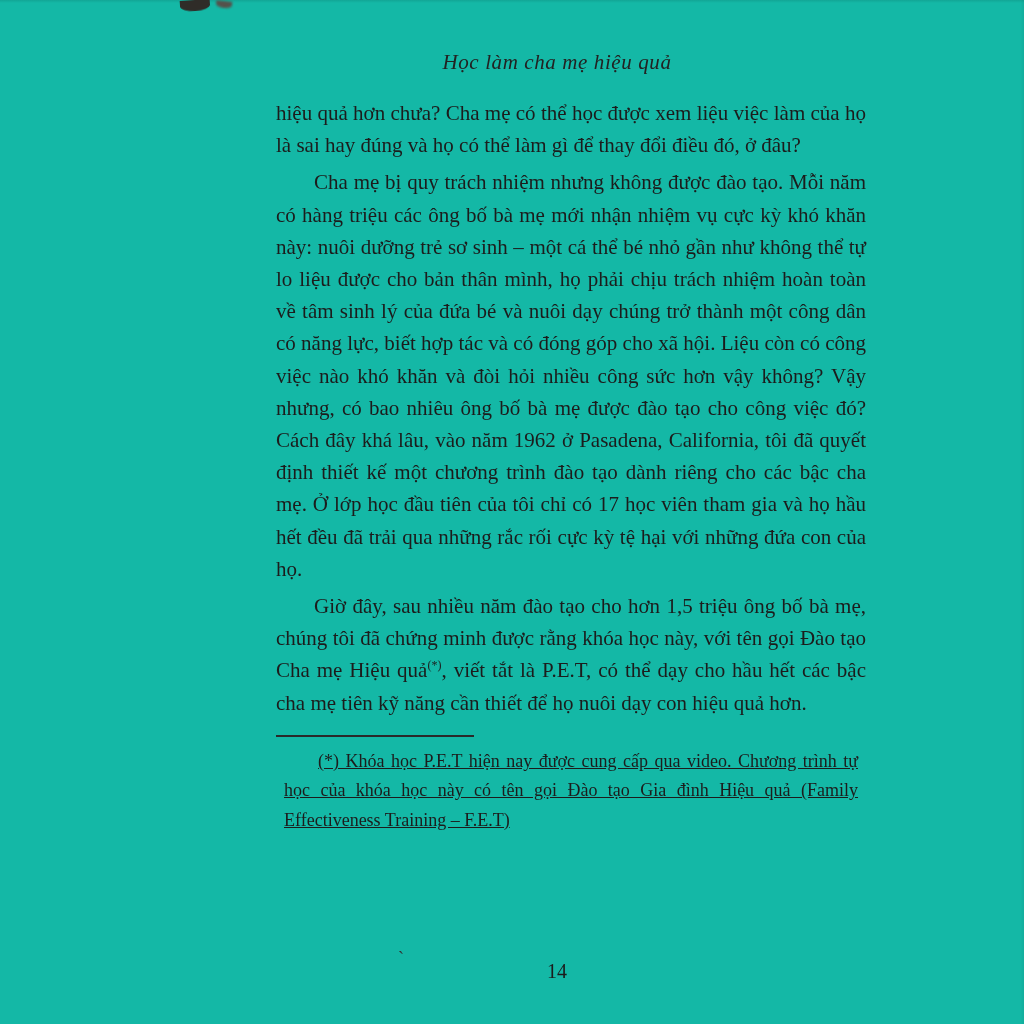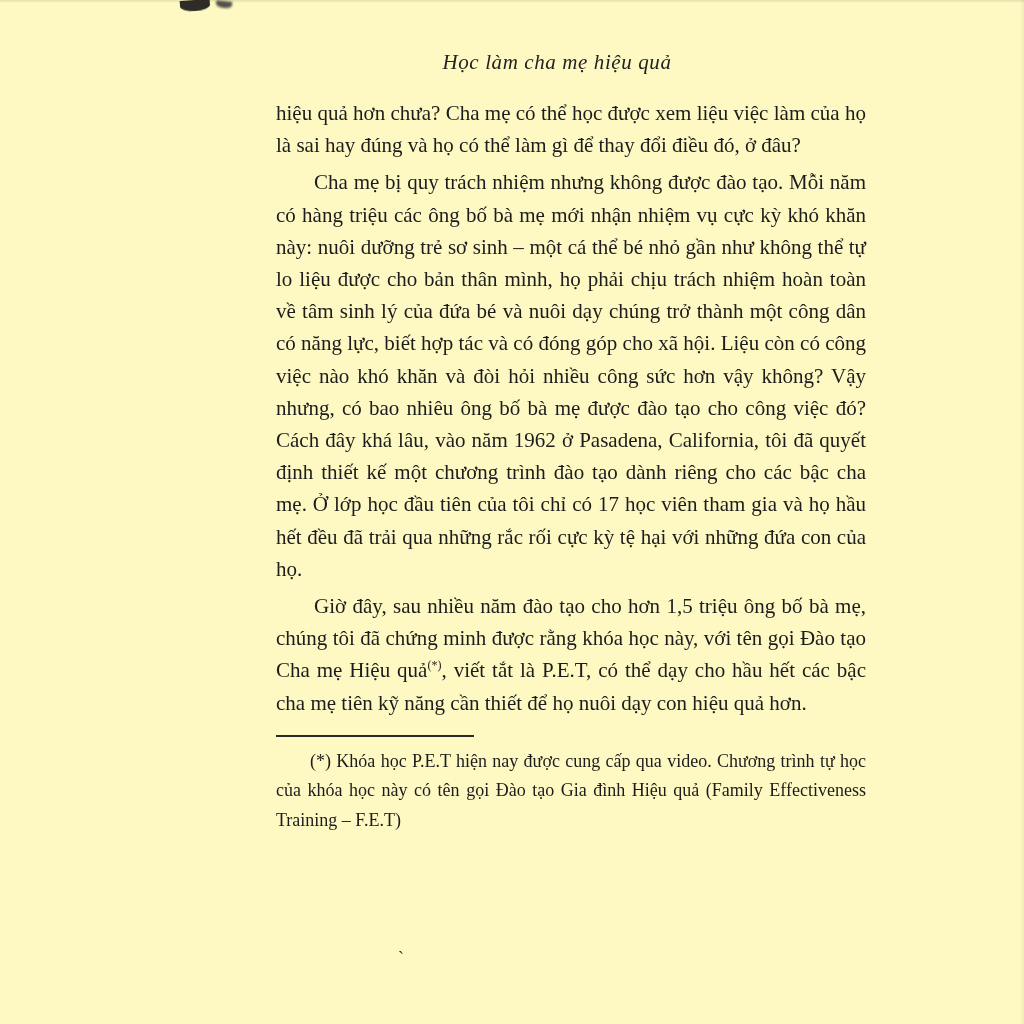--- a/index.html
+++ b/index.html
@@ -8,21 +8,21 @@
     width: 1024px; height: 1024px;
     background: #ffffff;
     overflow: hidden;
     font-family: "Liberation Serif", "DejaVu Serif", serif;
     color: #1c1c1c;
     position: relative;
   }
   .page {
     position: absolute;
     inset: 0;
-    background: #fef9c3;
+    background: #14b8a6;
   }
   
   .edge-top {
     position: absolute; top: 0; left: 0; right: 0; height: 3px;
     background: linear-gradient(to bottom, rgba(0,0,0,0.10), rgba(0,0,0,0));
   }
   .edge-right {
     position: absolute; top: 0; right: 0; bottom: 0; width: 4px;
     background: linear-gradient(to left, rgba(0,0,0,0.06), rgba(0,0,0,0));
   }
@@ -65,21 +65,22 @@
   .footnote-rule {
     width: 198px;
     border: none;
     border-top: 2.5px solid #2a2a2a;
     margin: 16px 0 10px 0;
   }
   .footnote {
     font-size: 18px;
     line-height: 29.5px;
     text-align: justify;
-    margin: 0;
+    margin: 8px;
+    text-decoration: underline;
   }
   .footnote .fn-indent { display: inline-block; width: 34px; }
   .stray-mark {
     position: absolute;
     left: 398px; top: 948px;
     font-size: 18px;
     color: #333;
   }
   .page-number {
     position: absolute;
@@ -120,14 +121,15 @@
     <hr class="footnote-rule">
 
     <p class="footnote">
       <span class="fn-indent"></span><span>(*)</span><span> Khóa học P.E.T hiện nay được cung cấp qua video. Chương trình tự học của khóa học này có tên gọi Đào tạo Gia đình Hiệu quả (Family Effectiveness Training – F.E.T)</span>
     </p>
 
   </div>
 
   <div class="stray-mark">`</div>
 
+  <div class="page-number">14</div>
 
 </div>
 
 </body></html>

